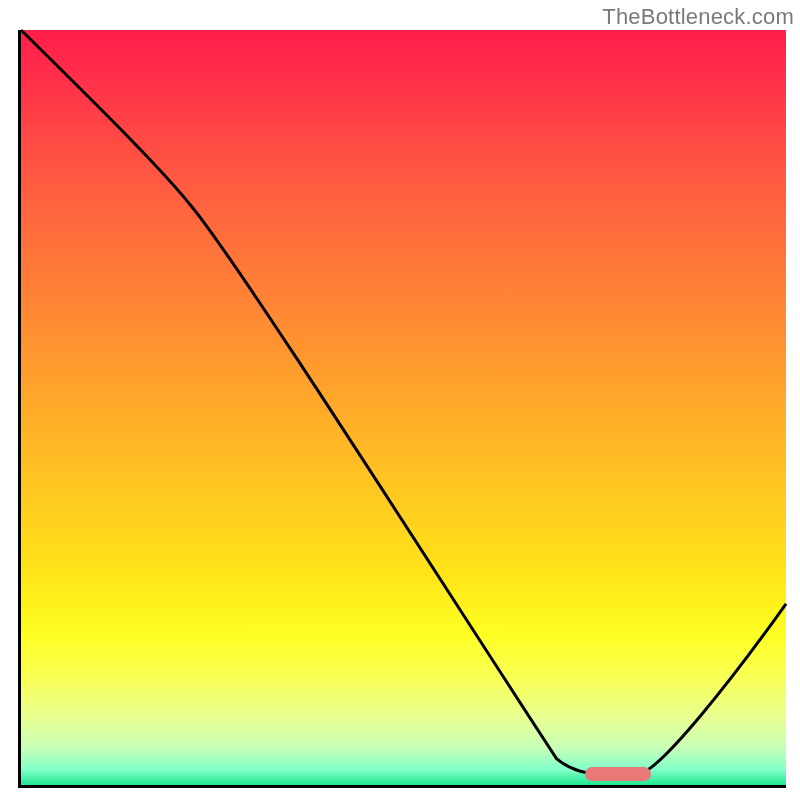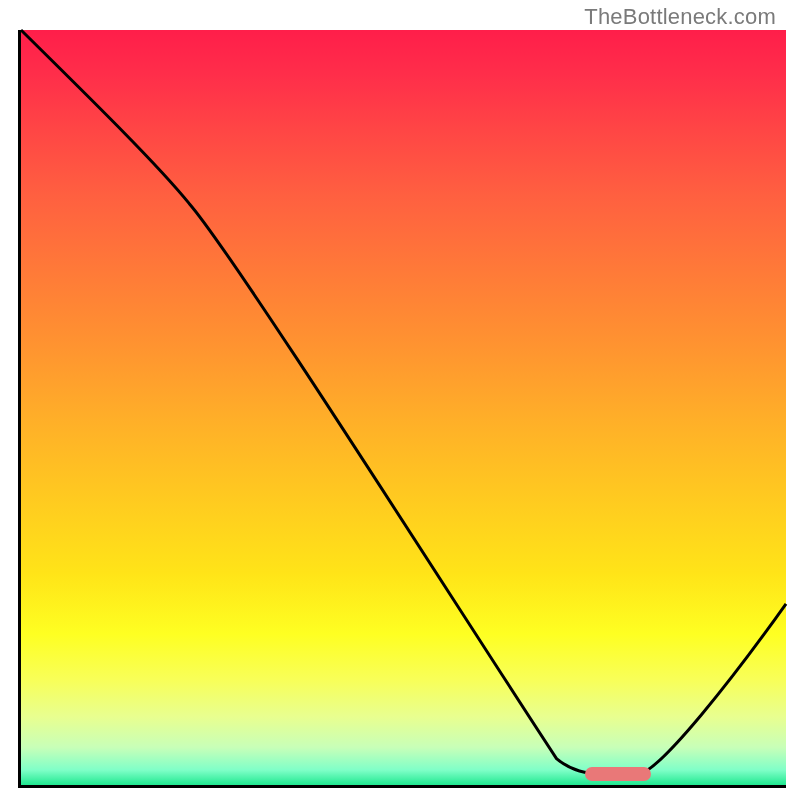--- a/index.html
+++ b/index.html
@@ -7,21 +7,21 @@
     width: 800px;
     height: 800px;
     background: #ffffff;
     font-family: Arial, Helvetica, sans-serif;
     position: relative;
     overflow: hidden;
   }
   .watermark {
     position: absolute;
     top: 4px;
-    right: 24px;
+    right: 6px;
     font-size: 22px;
     font-weight: 400;
     color: #7a7a7a;
     letter-spacing: 0.2px;
     z-index: 10;
   }
   .plot-area {
     position: absolute;
     left: 18px;
     top: 30px;

